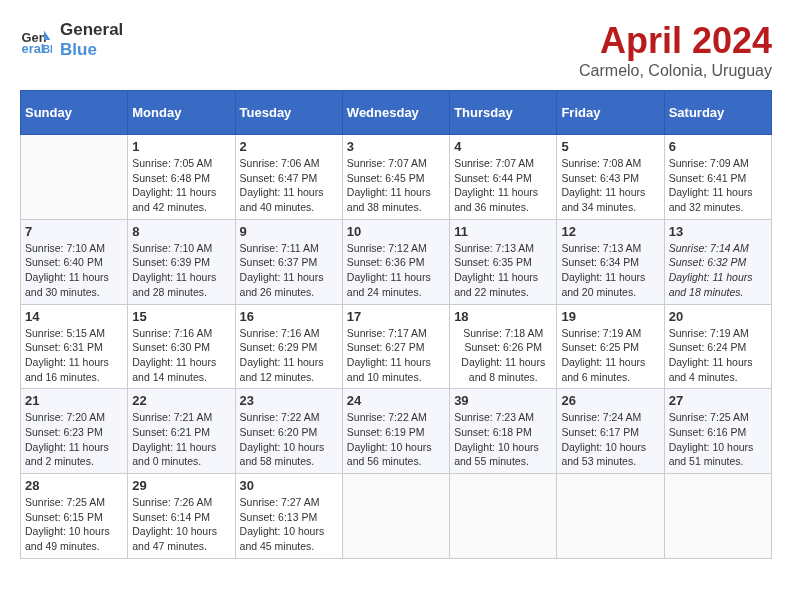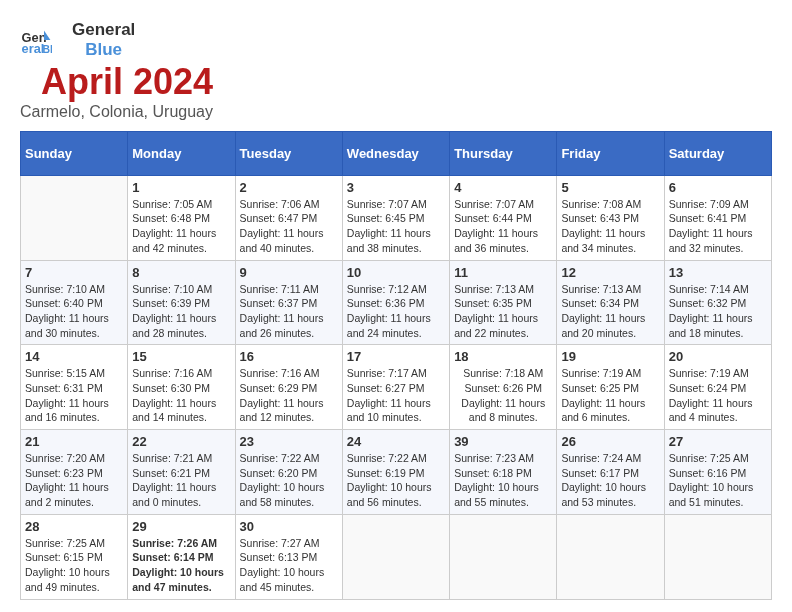--- a/index.html
+++ b/index.html
@@ -8,21 +8,20 @@
       background: #fff;
       width: 792px;
       min-height: 612px;
       padding: 20px;
     }
     .header {
       display: flex;
       justify-content: space-between;
       align-items: flex-start;
       margin-bottom: 10px;
-      flex-direction: column;
     }
     .logo {
       display: flex;
       align-items: center;
       gap: 4px;
     }
     .logo-icon {
       width: 32px;
       height: 32px;
     }
@@ -84,21 +83,21 @@
 <body>
 
 <div class="header">
   <div class="logo">
     <svg class="logo-icon" viewBox="0 0 40 40">
       <text x="2" y="22" font-size="16" font-weight="bold" fill="#333" font-family="Arial">Gen</text>
       <text x="2" y="36" font-size="16" font-weight="bold" fill="#4a90d9" font-family="Arial">eral</text>
       <polygon points="30,8 38,20 30,20" fill="#4a90d9"></polygon>
       <text x="28" y="36" font-size="13" font-weight="bold" fill="#4a90d9" font-family="Arial">Blue</text>
     </svg>
-    <div style="margin-left:16px;text-align:center;">
+    <div style="margin-left:4px;">
       <div style="font-size:17px;font-weight:bold;color:#333;line-height:1.2;">General</div>
       <div style="font-size:17px;font-weight:bold;color:#4a90d9;line-height:1.2;">Blue</div>
     </div>
   </div>
   <div class="title-block">
     <div class="month-title">April 2024</div>
     <div class="subtitle">Carmelo, Colonia, Uruguay</div>
   </div>
 </div>
 
@@ -198,21 +197,21 @@
         </td>
         <td>
           <div class="day-num">12</div>
           <div class="day-info" style="white-space: pre-line;">Sunrise: 7:13 AM
 Sunset: 6:34 PM
 Daylight: 11 hours
 and 20 minutes.</div>
         </td>
         <td>
           <div class="day-num">13</div>
-          <div class="day-info" style="white-space: pre-line;">Sunrise: 7:14 AM
+          <div class="day-info" style="white-space: pre-line; font-style: italic;">Sunrise: 7:14 AM
 Sunset: 6:32 PM
 Daylight: 11 hours
 and 18 minutes.</div>
         </td>
       </tr>
       <tr>
         <td>
           <div class="day-num">14</div>
           <div class="day-info" style="white-space: pre-line;">Sunrise: 5:15 AM
 Sunset: 6:31 PM
@@ -316,21 +315,21 @@
       <tr>
         <td>
           <div class="day-num">28</div>
           <div class="day-info" style="white-space: pre-line;">Sunrise: 7:25 AM
 Sunset: 6:15 PM
 Daylight: 10 hours
 and 49 minutes.</div>
         </td>
         <td>
           <div class="day-num">29</div>
-          <div class="day-info" style="white-space: pre-line; font-weight: bold;">Sunrise: 7:26 AM
+          <div class="day-info" style="white-space: pre-line;">Sunrise: 7:26 AM
 Sunset: 6:14 PM
 Daylight: 10 hours
 and 47 minutes.</div>
         </td>
         <td>
           <div class="day-num">30</div>
           <div class="day-info" style="white-space: pre-line;">Sunrise: 7:27 AM
 Sunset: 6:13 PM
 Daylight: 10 hours
 and 45 minutes.</div>

